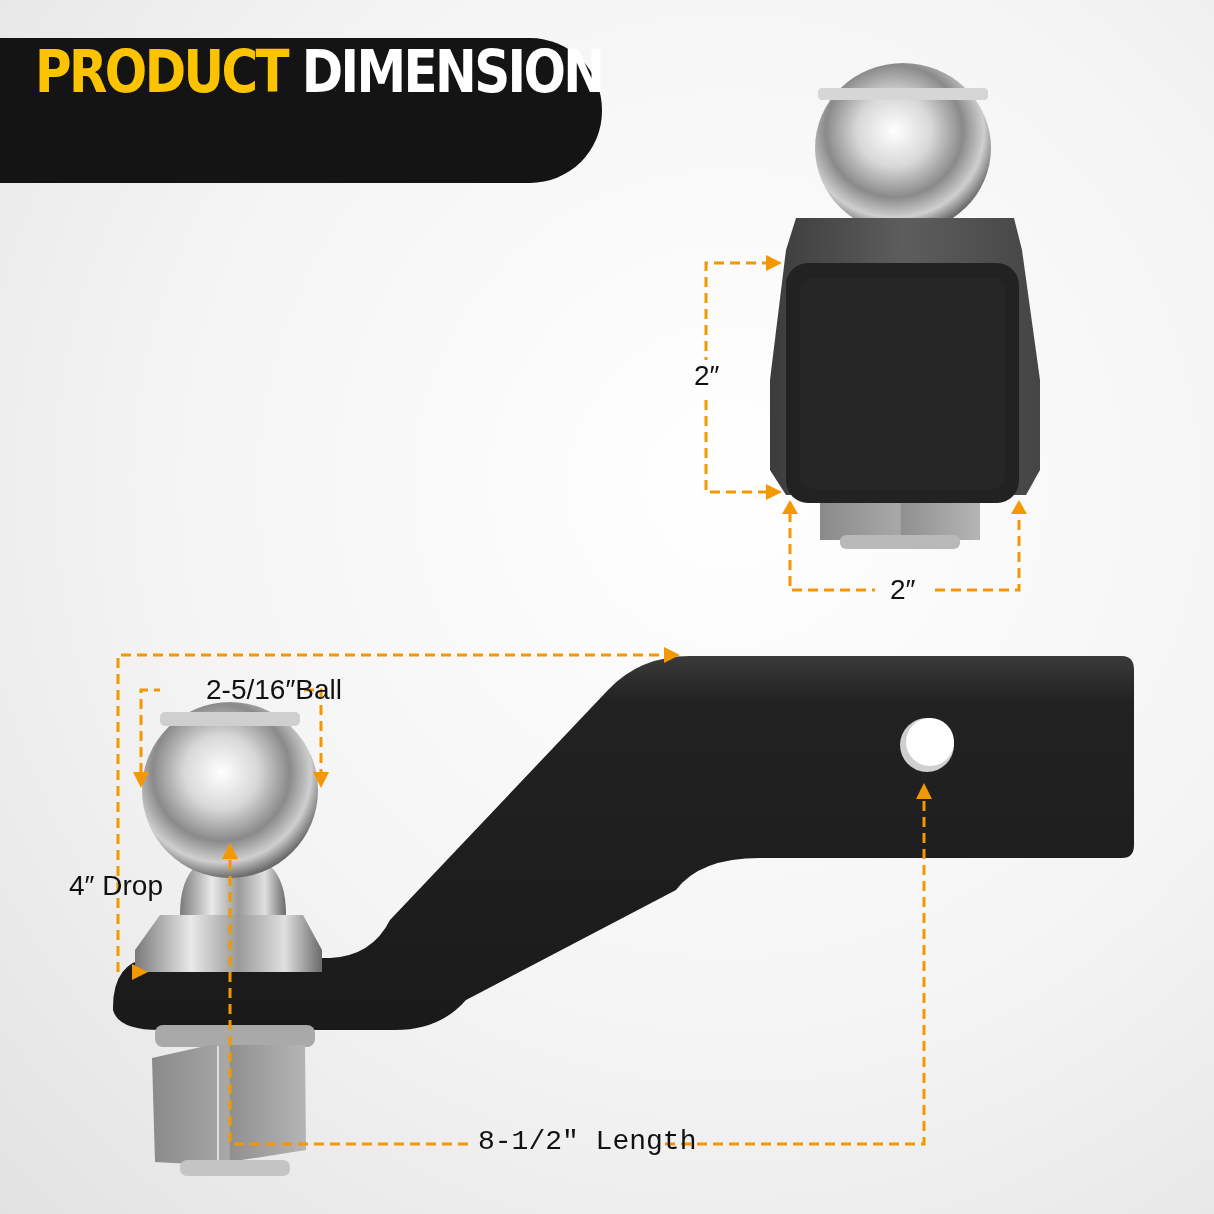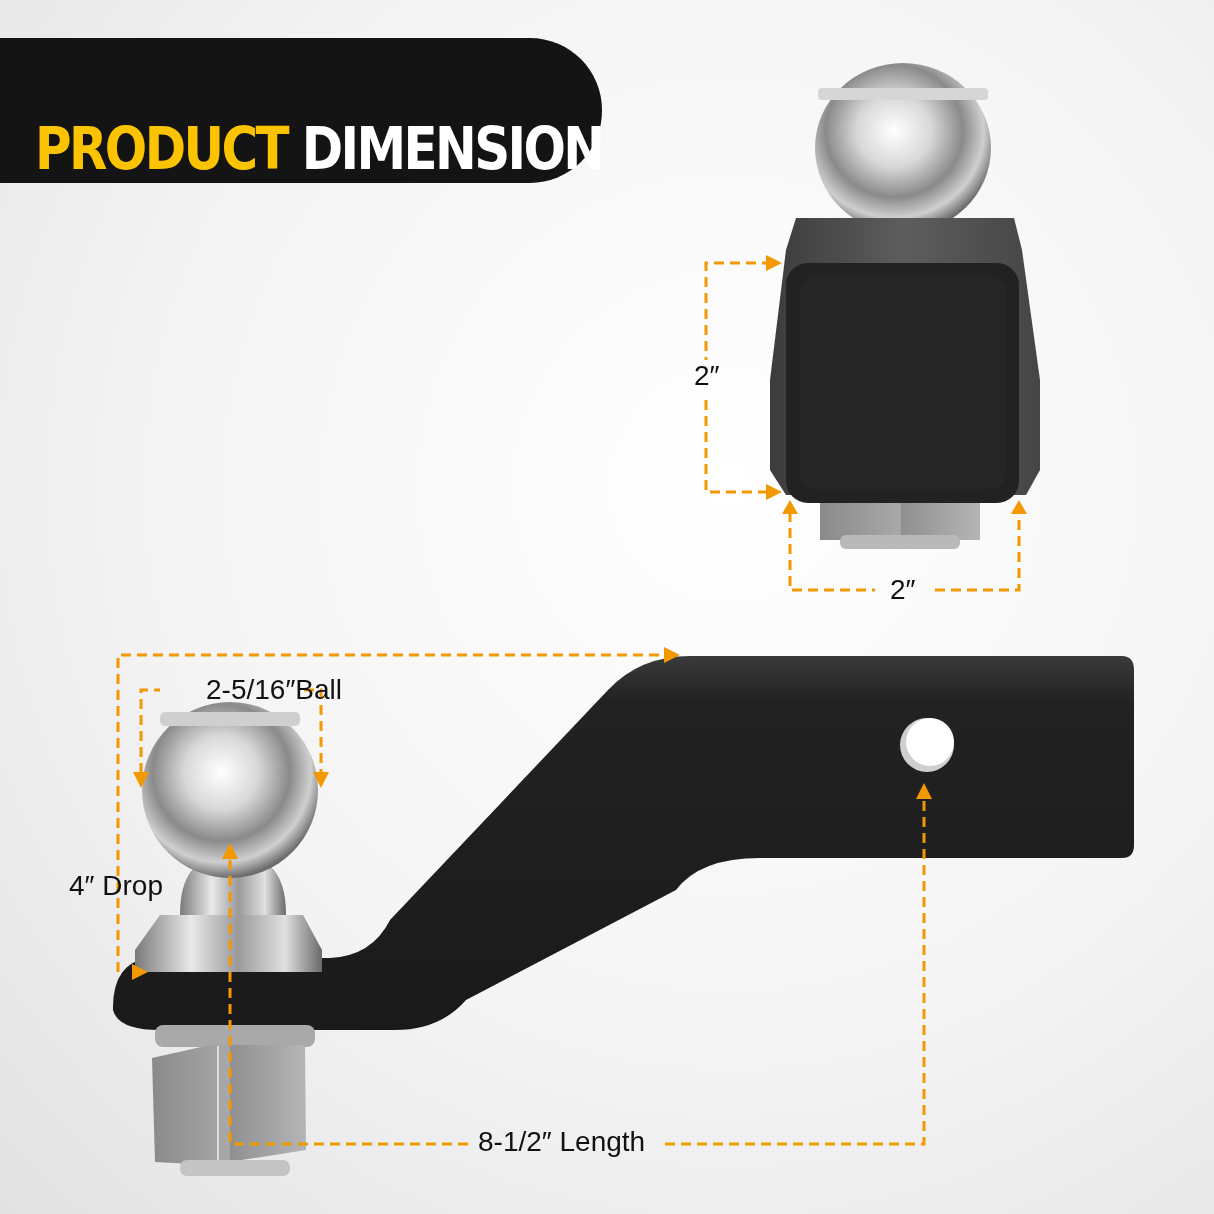--- a/index.html
+++ b/index.html
@@ -1,20 +1,20 @@
 <!DOCTYPE html>
 <html><head>
 <meta charset="utf-8">
 <style>
   html,body{margin:0;padding:0;}
   body{width:1214px;height:1214px;position:relative;overflow:hidden;
     background:radial-gradient(ellipse at 60% 40%,#ffffff 0%,#f4f4f4 55%,#e2e2e2 100%);
     font-family:"Liberation Sans",sans-serif;}
   .banner{position:absolute;left:0;top:38px;width:602px;height:145px;background:#141414;
-    border-radius:0 72px 72px 0;display:flex;align-items:flex-end;}
+    border-radius:0 72px 72px 0;display:flex;align-items:flex-start;}
   .banner-title{margin-left:35px;font-family:"DejaVu Sans",sans-serif;font-weight:bold;
     font-size:58px;letter-spacing:-3px;transform:scaleX(0.86);transform-origin:left center;white-space:nowrap;}
   .t-yellow{color:#fcc300;}
   .t-white{color:#ffffff;}
   svg.art{position:absolute;left:0;top:0;}
   .label{position:absolute;font-family:"Liberation Sans",sans-serif;color:#111;white-space:nowrap;
     background:transparent;}
 </style>
 </head>
 <body>
@@ -114,13 +114,13 @@
     <polygon points="148,972 132,964 132,980"></polygon>
     <polygon points="230,843 222,859 238,859"></polygon>
     <polygon points="924,783 916,799 932,799"></polygon>
   </g>
 </svg>
 
 <div class="label" style="left:694px;top:360px;font-size:28px;">2″</div>
 <div class="label" style="left:890px;top:574px;font-size:28px;">2″</div>
 <div class="label" style="left:162px;top:674px;font-size:28px;margin-left:44px;">2-5/16″Ball</div>
 <div class="label" style="left:69px;top:870px;font-size:28px;text-align:center;">4″ Drop</div>
-<div class="label" style="left:478px;top:1126px;font-size:28px;">8-1/2″ Length</div>
+<div class="label" style="left:478px;top:1126px;font-size:28px;font-family:Liberation Mono, monospace;">8-1/2″ Length</div>
 
 </body></html>

